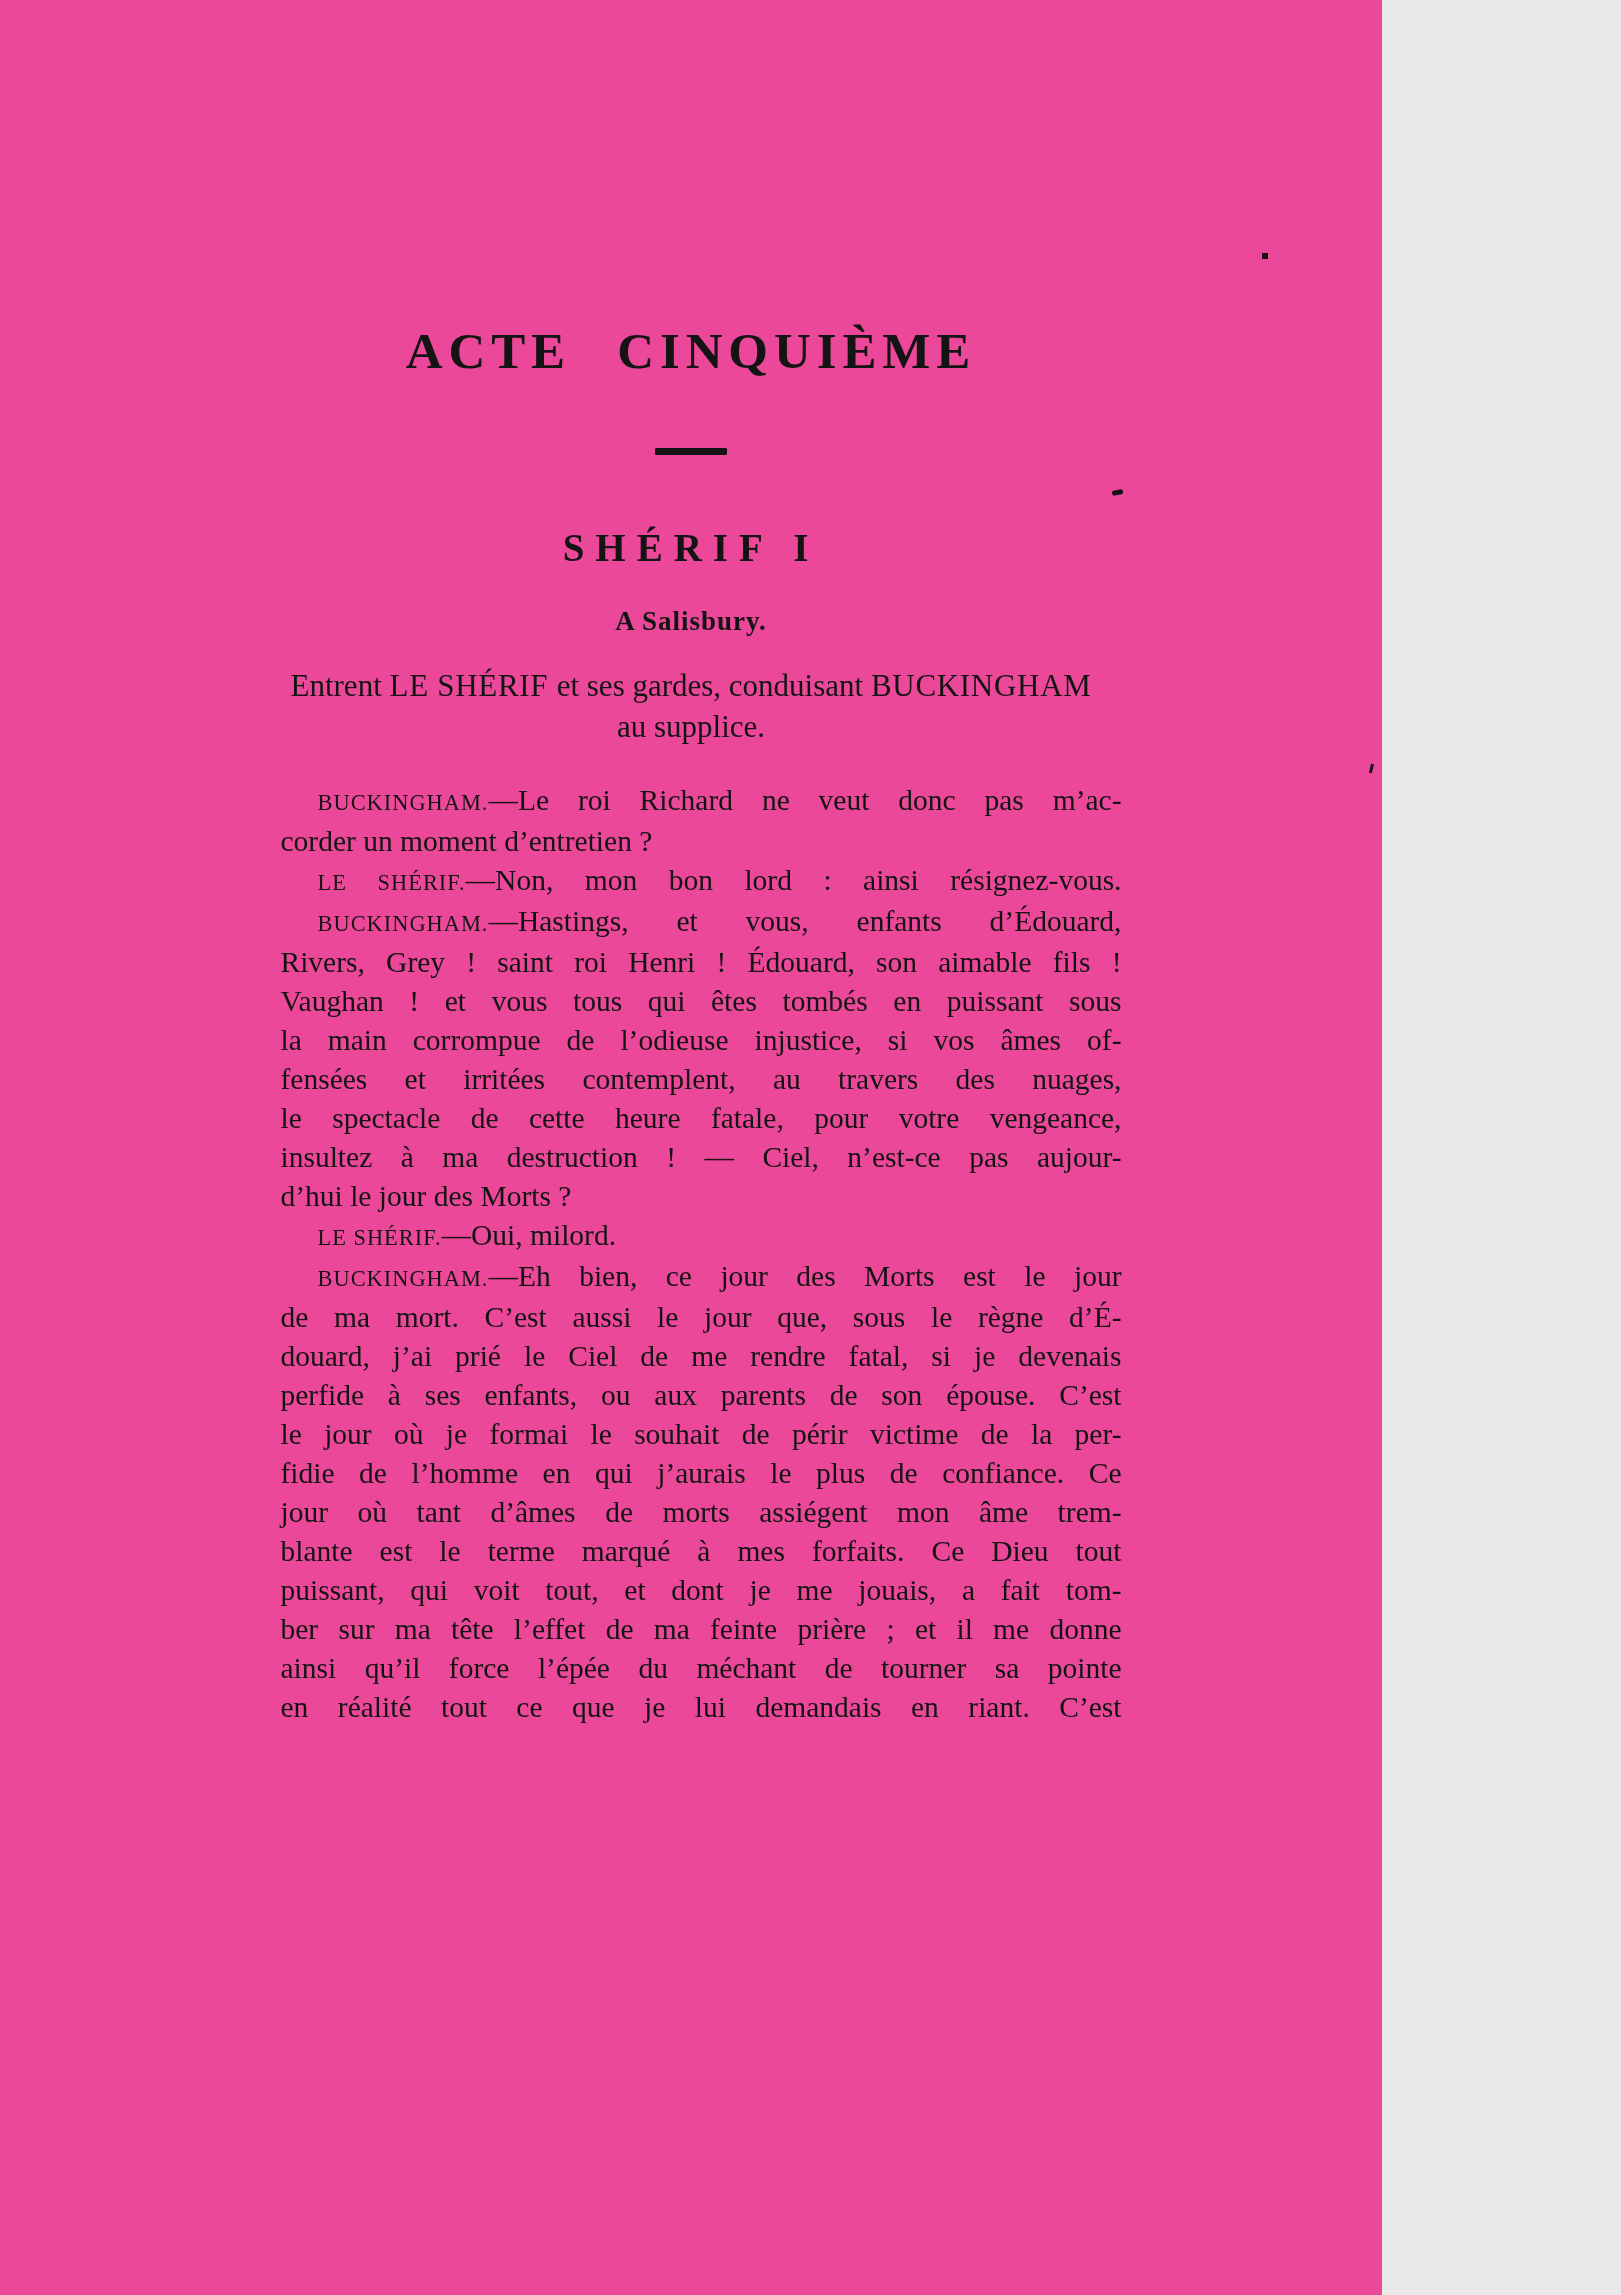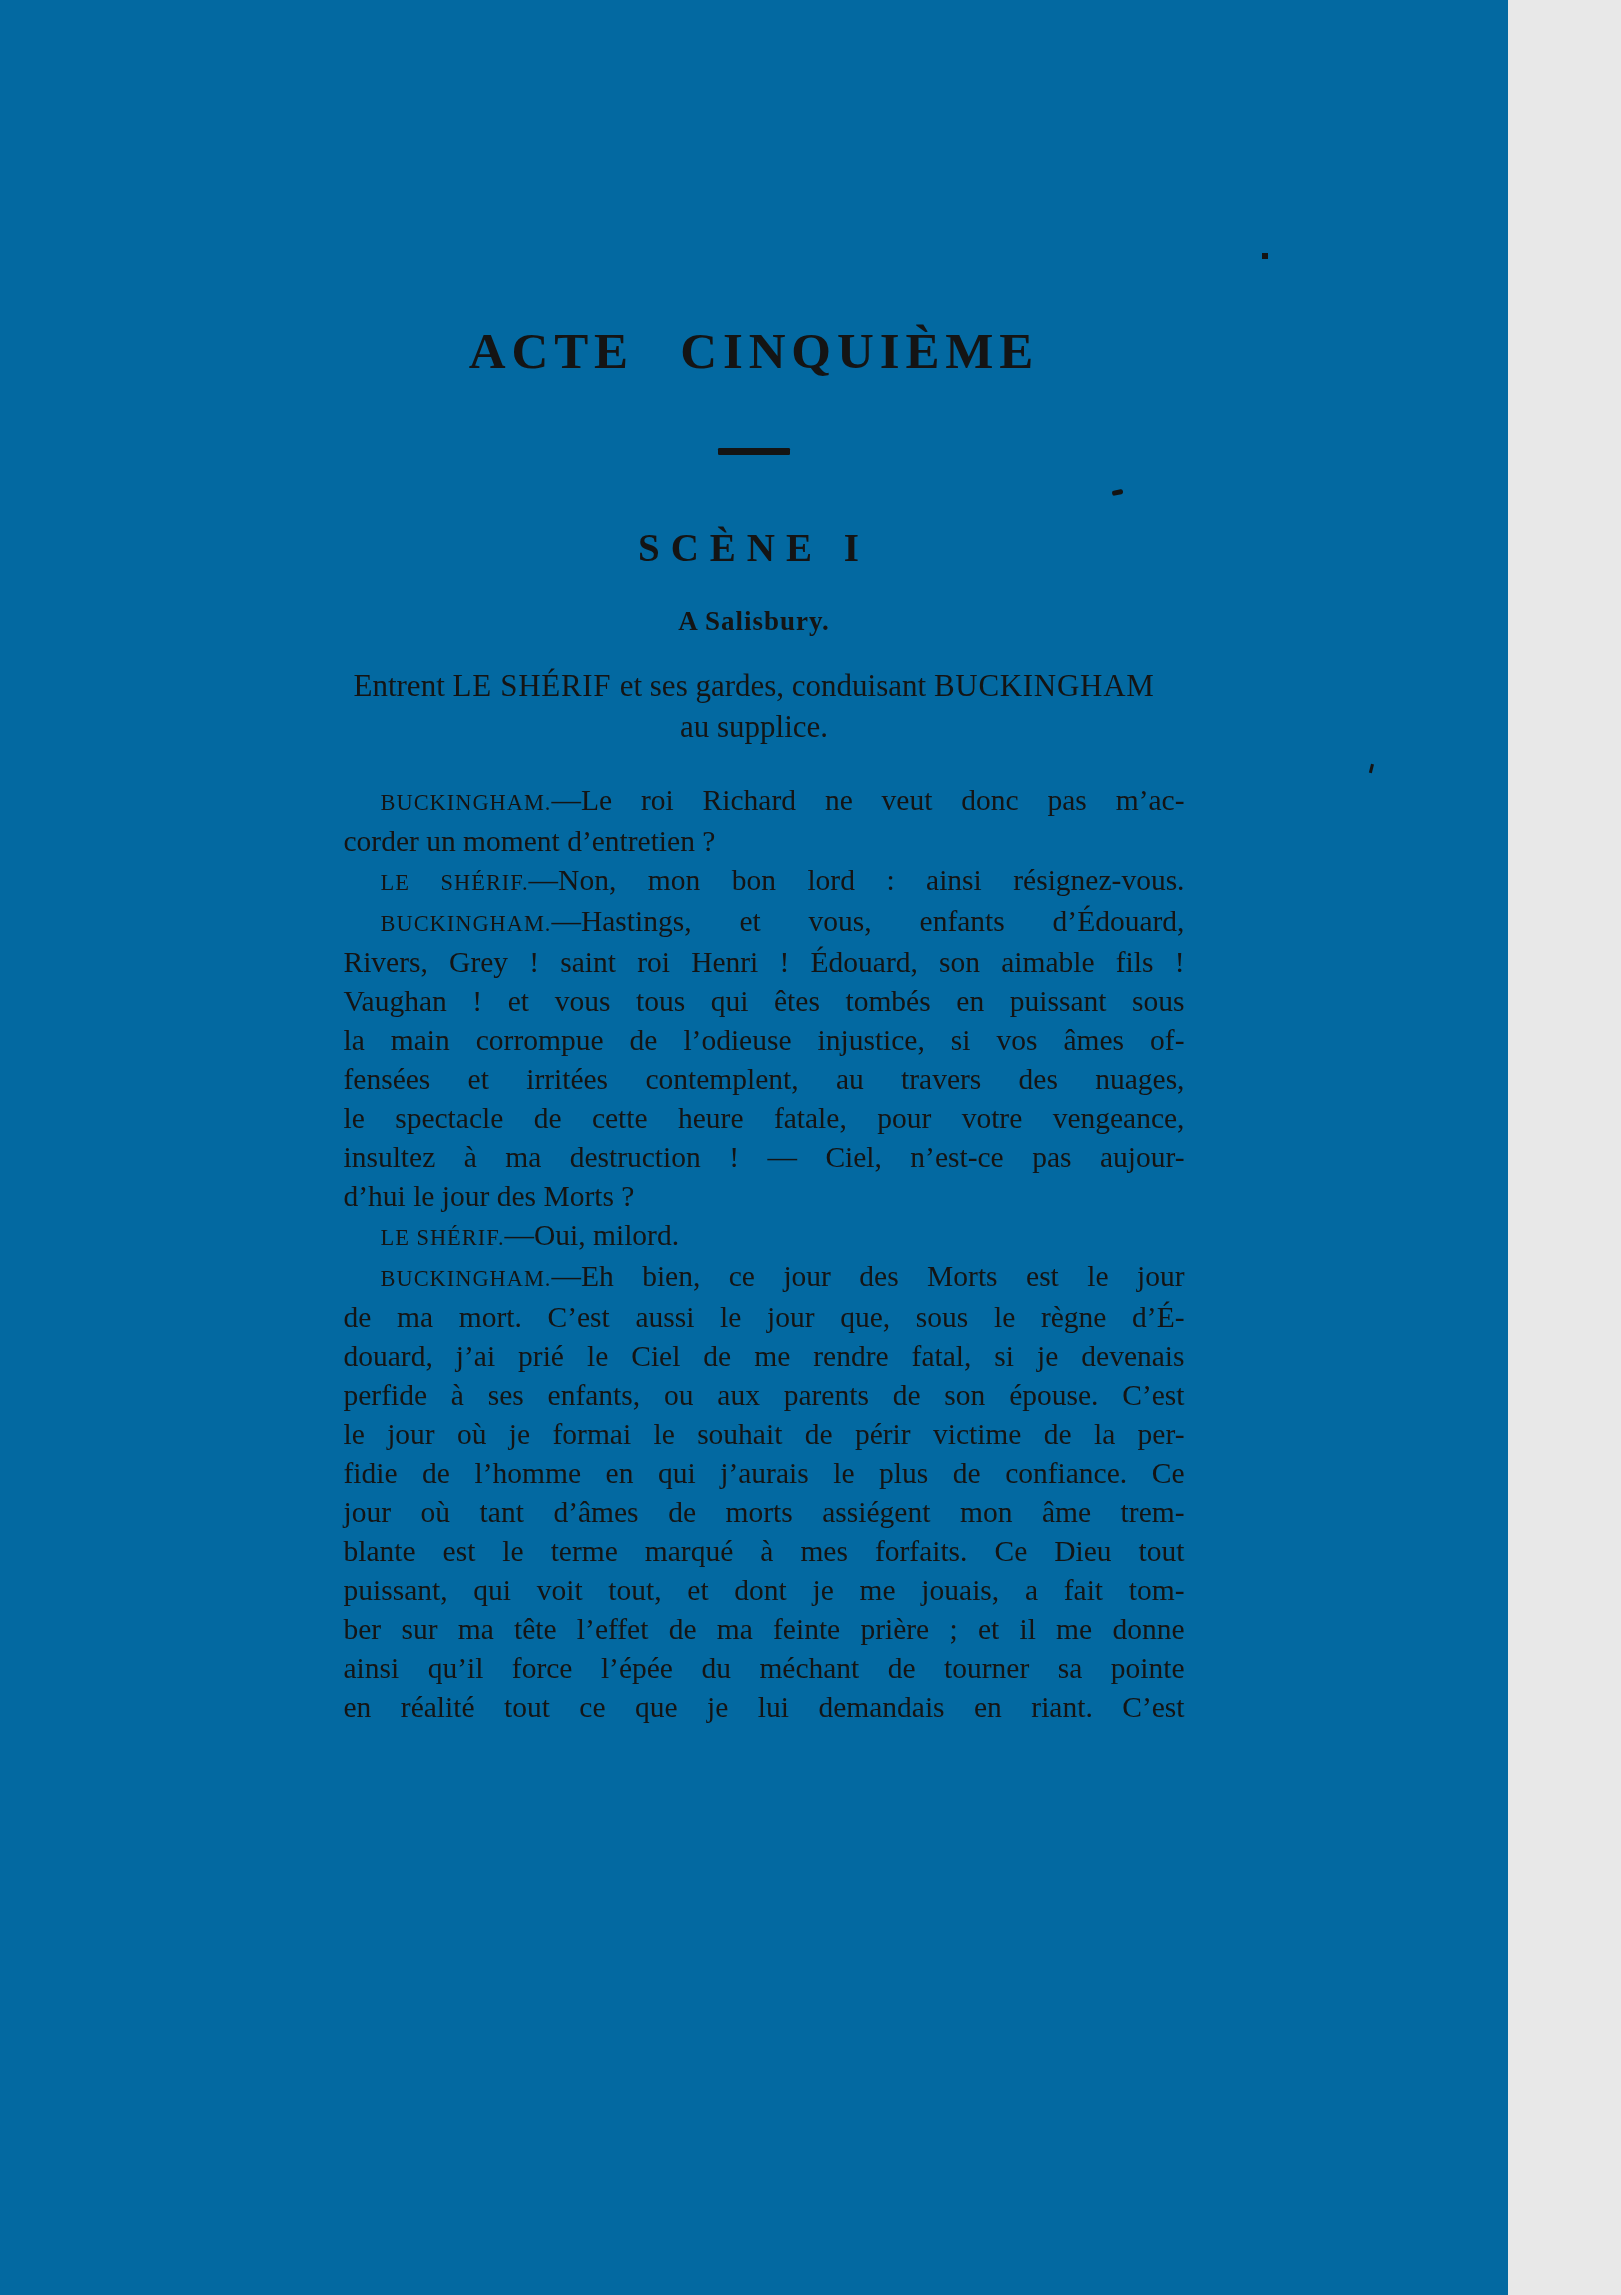--- a/index.html
+++ b/index.html
@@ -1,19 +1,19 @@
 <!DOCTYPE html>
 <html style="font-size:10.5px"><head>
 <meta charset="utf-8">
 <style>
   html,body{margin:0;padding:0;background:#e8e8e8;}
   .page{
     position:relative;
-    width:1508px;height:2295px;
-    background:#0369a1;
+    width:1382px;height:2295px;
+    background:#ec4899;
     color:#141414;
     font-family:"Liberation Serif", "DejaVu Serif", serif;
     overflow:hidden;
   }
   .act-title{
     padding-top:326px;
     text-align:center;
     font-size:51px;
     font-weight:bold;
     letter-spacing:5.9px;
@@ -89,21 +89,21 @@
 <div class="page">
 
   <div class="speck speck-1"></div>
   <div class="speck speck-2"></div>
   <div class="speck speck-3"></div>
 
   <div class="act-title">ACTE CINQUIÈME</div>
 
   <div class="title-divider"></div>
 
-  <div class="scene-title">SCÈNE I</div>
+  <div class="scene-title">SHÉRIF I</div>
 
   <div class="scene-location">A Salisbury.</div>
 
   <div class="stage-direction">
       <div><span class="it">Entrent </span><span class="caps">LE SHÉRIF </span><span class="it">et ses gardes, conduisant </span><span class="caps">BUCKINGHAM</span></div>
       <div><span class="it">au supplice.</span></div>
     </div>
 
   <div class="dialogue">
       <div class="dl indent"><span class="sc">BUCKINGHAM.</span><span>—Le roi Richard ne veut donc pas m’ac-</span></div>

